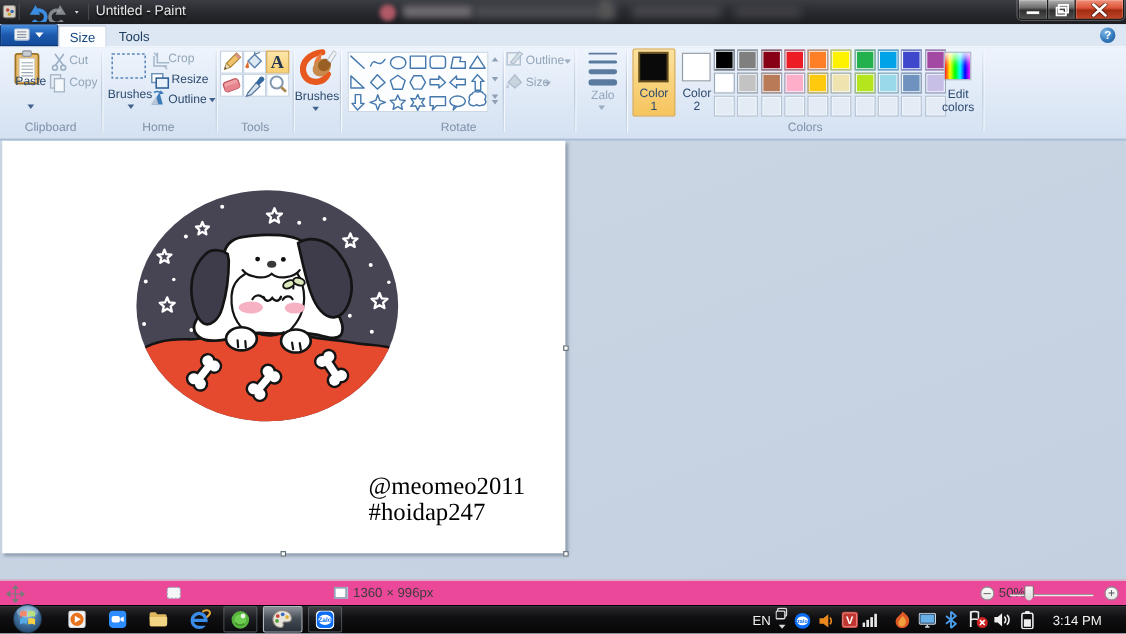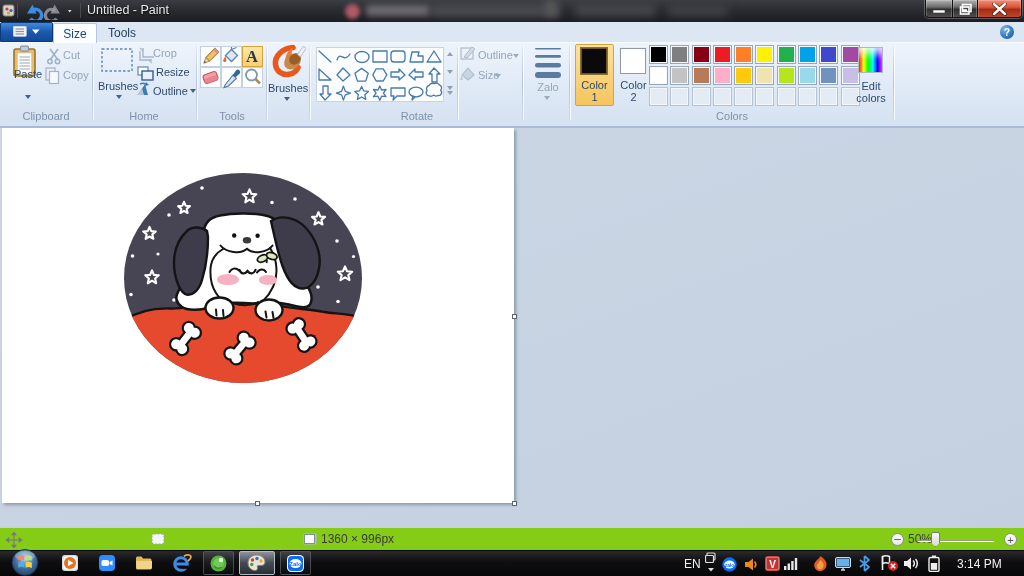--- a/index.html
+++ b/index.html
@@ -28,21 +28,21 @@
 .dis{color:#94a6ba}
 .dd{width:0;height:0;border-left:3px solid transparent;border-right:3px solid transparent;border-top:4px solid #3f618c}
 .dddis{border-top-color:#9aabbf}
 .toolbox{width:21px;height:21px;border:1px solid #c3d1e2;background:#fdfeff}
 
 #workarea{left:0;top:128px;width:1024px;height:399px;background:linear-gradient(160deg,#ccd7e5,#c4d0e0)}
 #canvas{left:2px;top:0;width:512px;height:375px;background:#fff;box-shadow:2px 2px 3px rgba(90,105,125,.55)}
 .handle{width:5px;height:5px;background:#fff;border:1px solid #58666f}
 #ctext{left:333px;top:302px;font-family:"Liberation Serif",serif;font-size:22.5px;color:#000;line-height:24px}
 
-#statusbar{left:0;top:527px;width:1024px;height:23px;background:#84cc16;border-top:1px solid #cfcfcf;font-size:12px;color:#333}
+#statusbar{left:0;top:527px;width:1024px;height:23px;background:#ec4899;border-top:1px solid #cfcfcf;font-size:12px;color:#333}
 
 #taskbar{left:0;top:550px;width:1024px;height:26px;background:linear-gradient(#2a2a2d,#101012 40%,#060607);border-top:1px solid #000}
 .tbtn{top:551px;height:24px;border:1px solid rgba(110,120,130,.55);border-radius:2px;background:linear-gradient(rgba(130,140,150,.28),rgba(60,65,72,.25) 50%,rgba(20,22,25,.3))}
 .tray-txt{color:#f2f2f2;font-size:11px}
 </style></head>
 <body>
 
 <div class="abs" id="titlebar"></div>
 <div class="abs" id="blur-hints">
   <div class="abs" style="left:345px;top:4px;width:15px;height:15px;border-radius:50%;background:#b05a66;filter:blur(2px)"></div>
@@ -421,20 +421,21 @@
     <ellipse cx="219.5" cy="308" rx="14" ry="10.5"></ellipse>
     <ellipse cx="269" cy="310" rx="13.5" ry="10.5"></ellipse>
    </g>
    <g fill="none" stroke="#141414" stroke-width="2" stroke-linecap="round">
     <path d="M216,309.5 l0.5,6"></path>
           <path d="M223,310 l0.5,6"></path>
     <path d="M265.5,311.5 l1,6"></path>
           <path d="M272.5,312 l1,6"></path>
    </g>
   </svg>
+  <div class="abs" id="ctext">@meomeo2011<br>#hoidap247</div>
   </div>
   <div class="abs handle" style="left:512px;top:186px"></div>
   <div class="abs handle" style="left:255px;top:373px"></div>
   <div class="abs handle" style="left:512px;top:373px"></div>
 </div>
 
 <div class="abs" id="statusbar">
  <svg class="abs" style="left:5px;top:4px" width="19" height="16" viewBox="0 0 19 16">
   <g stroke="#7a7a7a" stroke-width="1.1" fill="#7a7a7a">
         <line x1="9" y1="2" x2="9" y2="14"></line>

